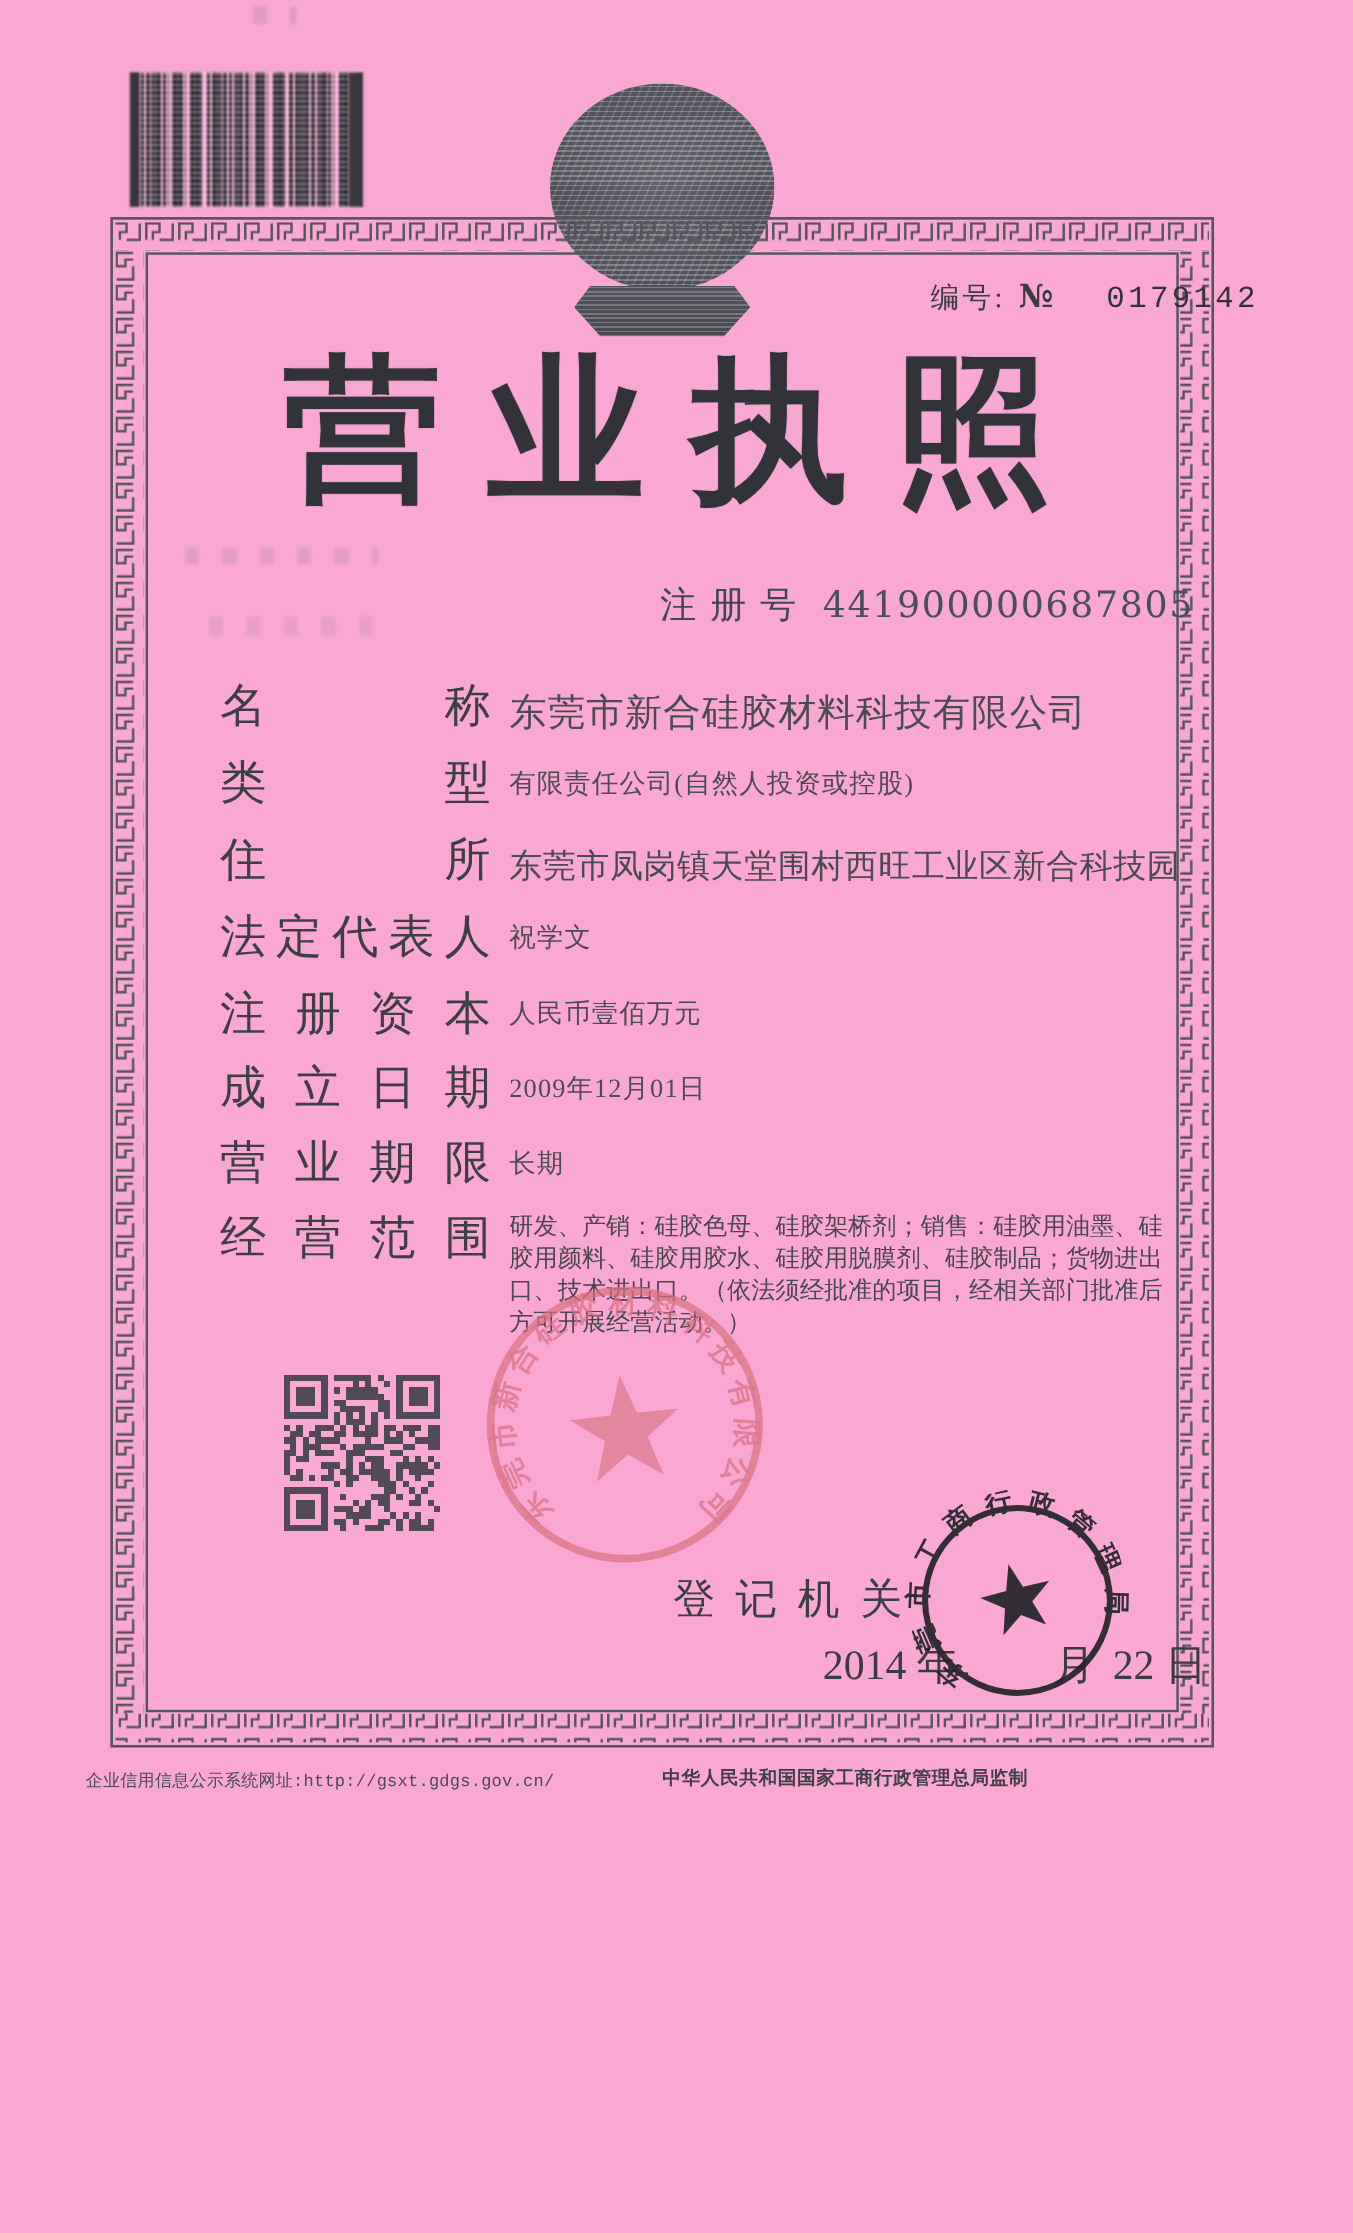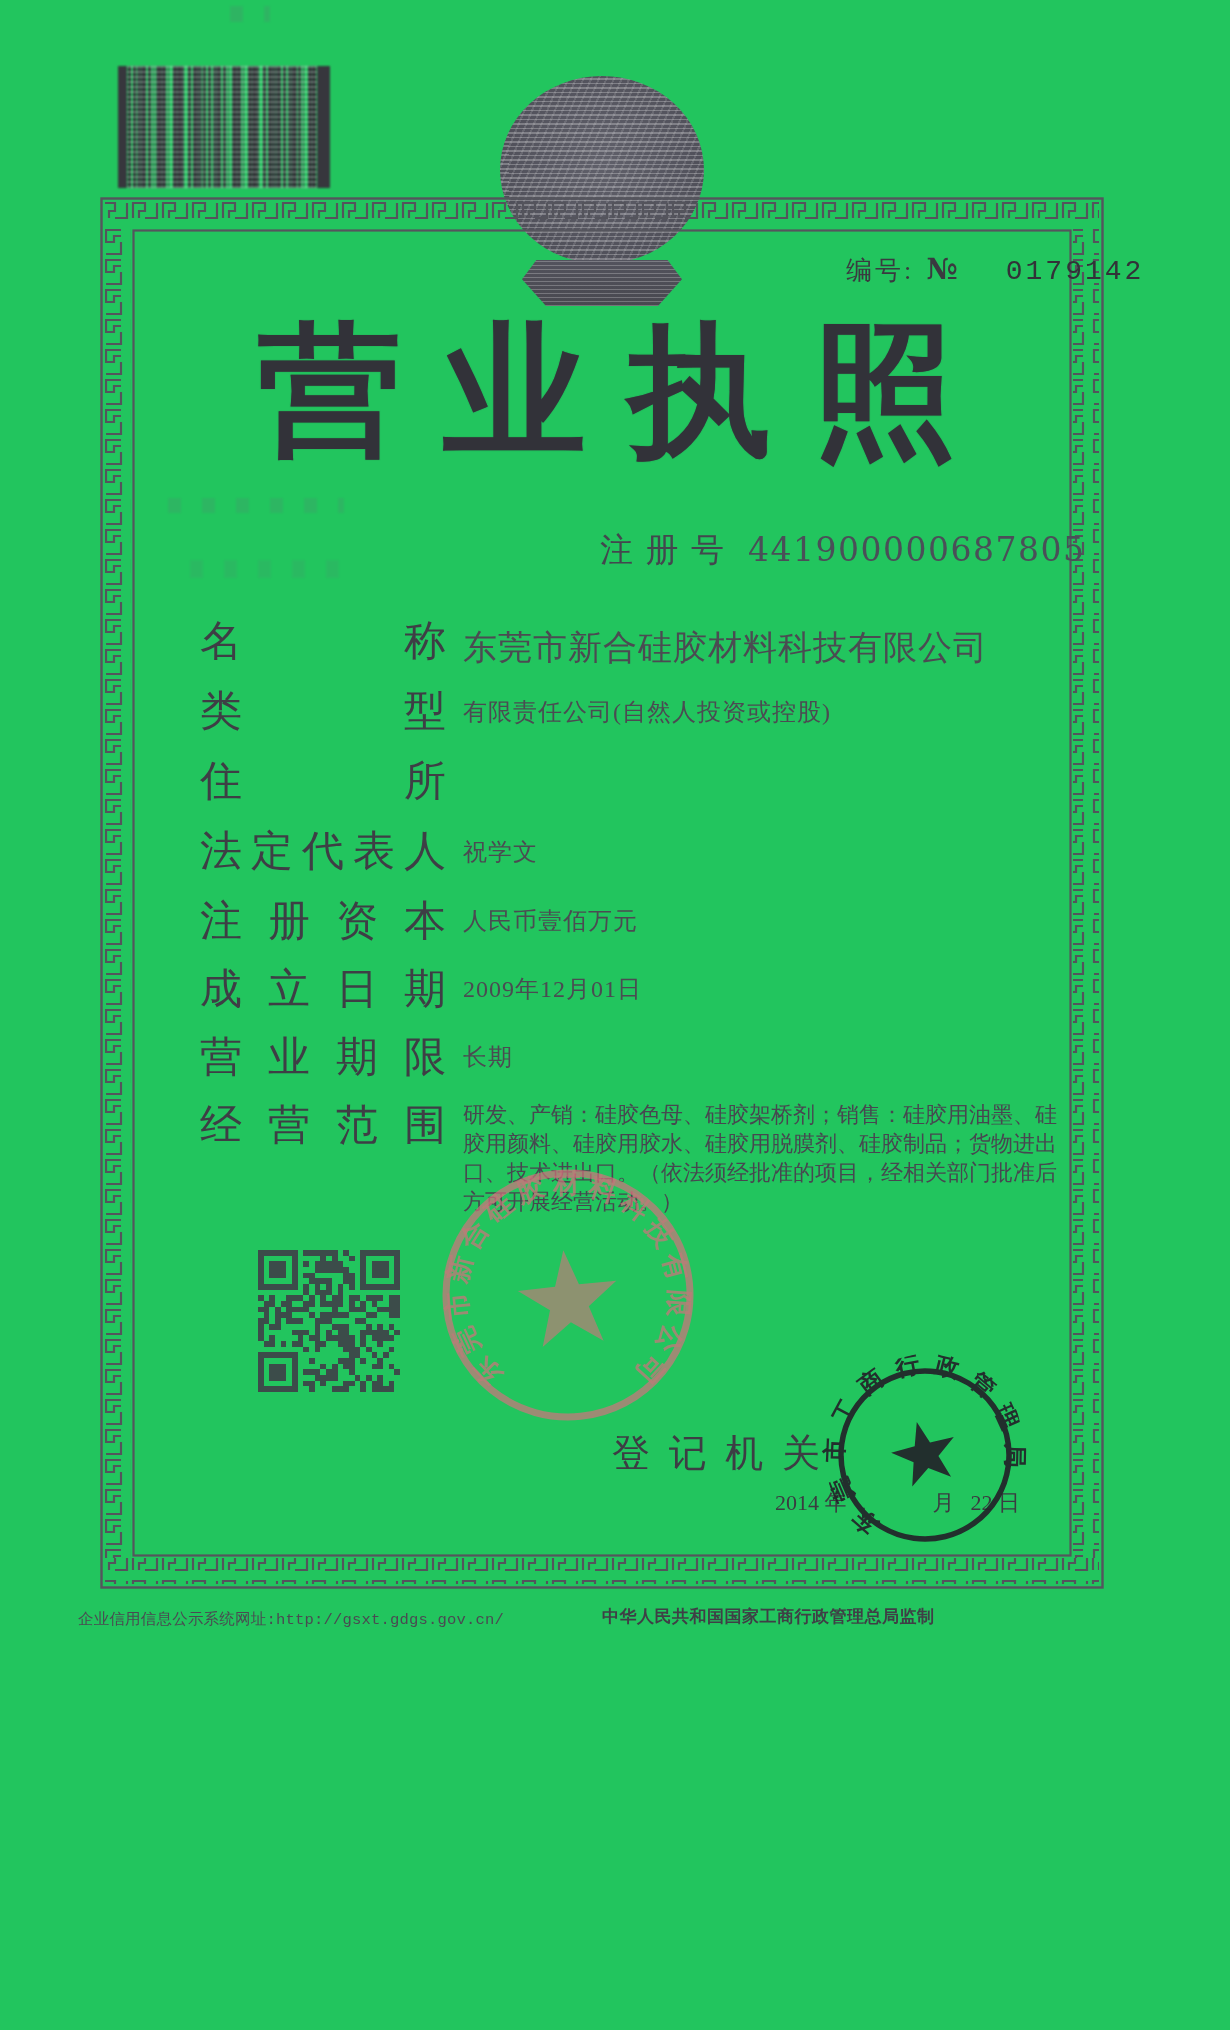--- a/index.html
+++ b/index.html
@@ -1,16 +1,16 @@
 <!DOCTYPE html>
 <html><head>
 <meta charset="utf-8">
 <style>
   html,body{margin:0;padding:0;background:#e9e9e9;}
-  .page{position:relative;width:1230px;height:2030px;background:#22c55e;overflow:hidden;
+  .page{position:relative;width:1230px;height:2030px;background:#f9a8d4;overflow:hidden;
         font-family:"Liberation Serif",serif;color:#3c3c42;}
   .abs{position:absolute;}
 
   
   .barcode{left:118px;top:66px;width:212px;height:122px;
     background:
       repeating-linear-gradient(0deg, rgba(255,255,255,.30) 0 2px, rgba(255,255,255,0) 2px 5px),
       repeating-linear-gradient(90deg,#2c2c31 0 3px,rgba(0,0,0,0) 3px 5px,#34343a 5px 6px,rgba(0,0,0,0) 6px 10px,#2c2c31 10px 13px,rgba(0,0,0,0) 13px 15px),
       repeating-linear-gradient(90deg, rgba(45,45,52,.85) 0 8px, rgba(0,0,0,0) 8px 19px);
     filter:blur(.8px) contrast(1.05);}
@@ -63,21 +63,21 @@
   
   .qr{left:258px;top:1250px;filter:blur(.3px);opacity:.9;}
 
   
   .redseal{left:433px;top:1160px;transform:rotate(-6deg);opacity:.85;}
   .blackseal{left:825px;top:1355px;transform:rotate(-14deg);opacity:.92;}
 
   
   .registrar{top:1428px;left:612px;width:208px;display:flex;justify-content:space-between;
     font-size:38px;color:#3d3d44;font-family:"DejaVu Serif",serif;}
-  .daterow{top:1488px;left:748px;display:flex;align-items:baseline;font-size:22px;color:#3b3b41;margin-left:27px;}
+  .daterow{top:1488px;left:748px;display:flex;align-items:baseline;font-size:38px;color:#3b3b41;}
   .daterow .d-year{margin-right:86px;}
   .daterow .d-month{margin-right:16px;}
 
   
   .foot-left{top:1609px;left:78px;font-size:15.5px;color:#4a4a52;font-family:"Liberation Mono",monospace;letter-spacing:.2px;}
   .foot-right{top:1605px;left:602px;font-size:17px;color:#3f3f46;letter-spacing:.5px;font-weight:600;}
 
   
   .smudge{filter:blur(1.3px);opacity:.45;
     background:repeating-linear-gradient(90deg, rgba(105,105,122,.35) 0 13px, rgba(0,0,0,0) 13px 34px);}
@@ -145,20 +145,21 @@
   <div class="abs flabel" style="top:683px">
       <span>类</span>
       <span>型</span>
     </div>
   <div class="abs fvalue v-type" style="top:696px">有限责任公司(自然人投资或控股)</div>
 
   <div class="abs flabel" style="top:753px">
       <span>住</span>
       <span>所</span>
     </div>
+  <div class="abs fvalue v-addr" style="top:767px">东莞市凤岗镇天堂围村西旺工业区新合科技园</div>
 
   <div class="abs flabel" style="top:823px">
       <span>法</span>
       <span>定</span>
       <span>代</span>
       <span>表</span>
       <span>人</span>
     </div>
   <div class="abs fvalue v-std" style="top:836px">祝学文</div>
 

